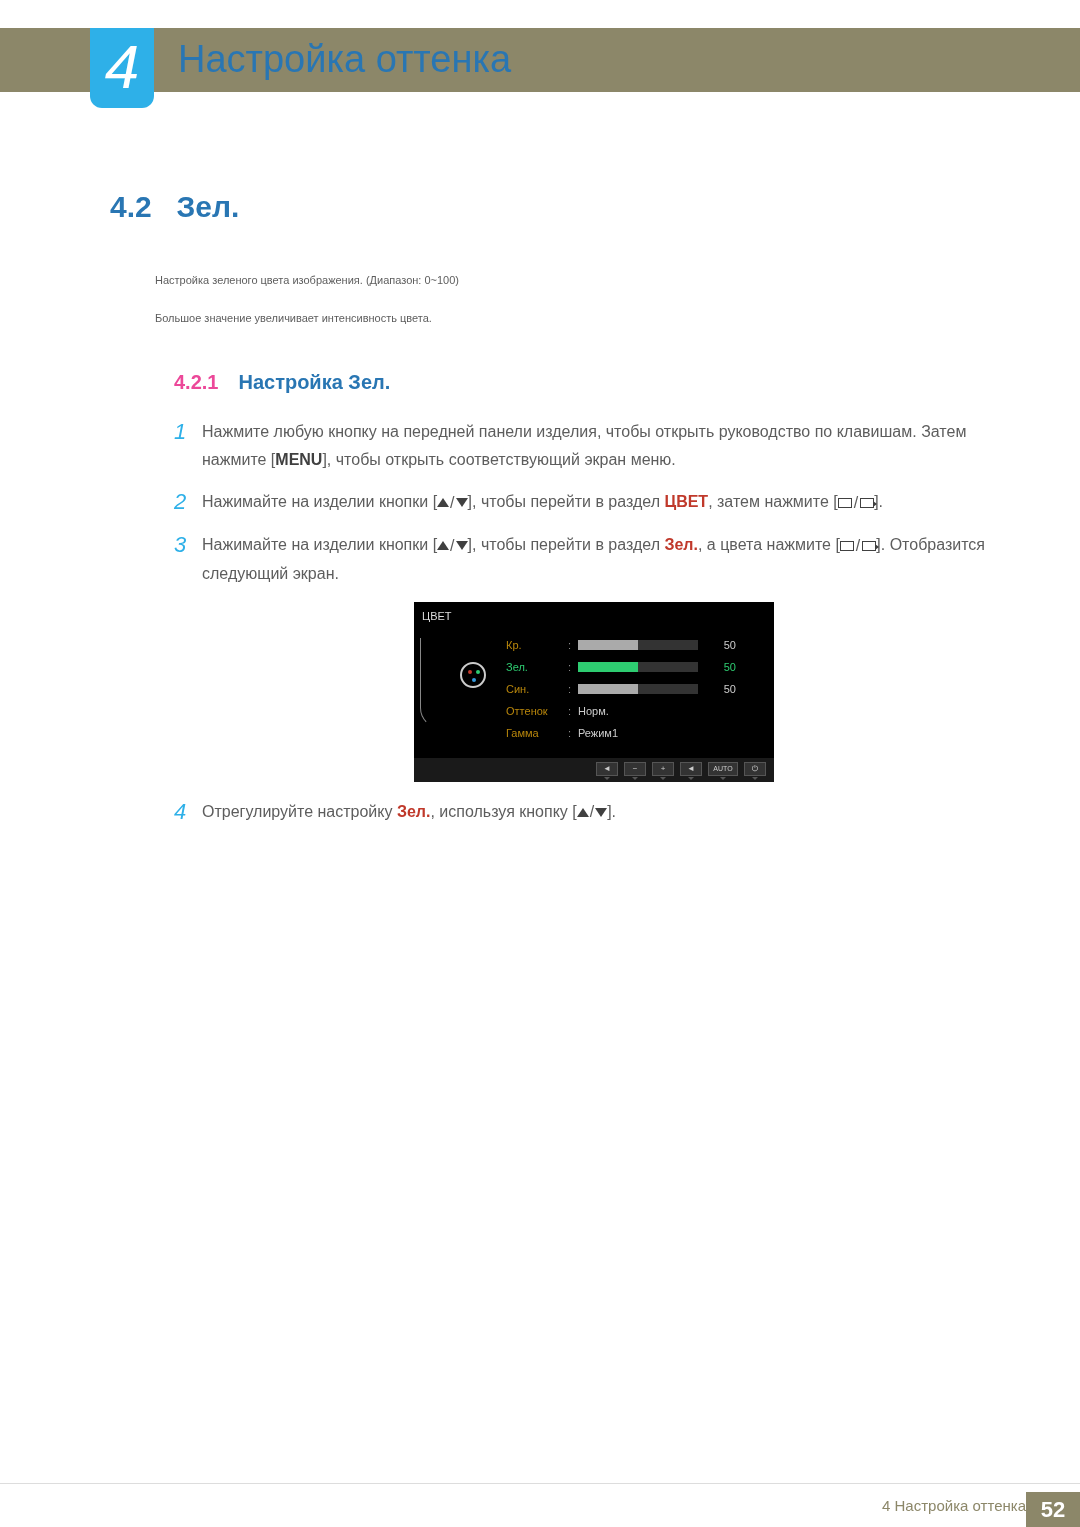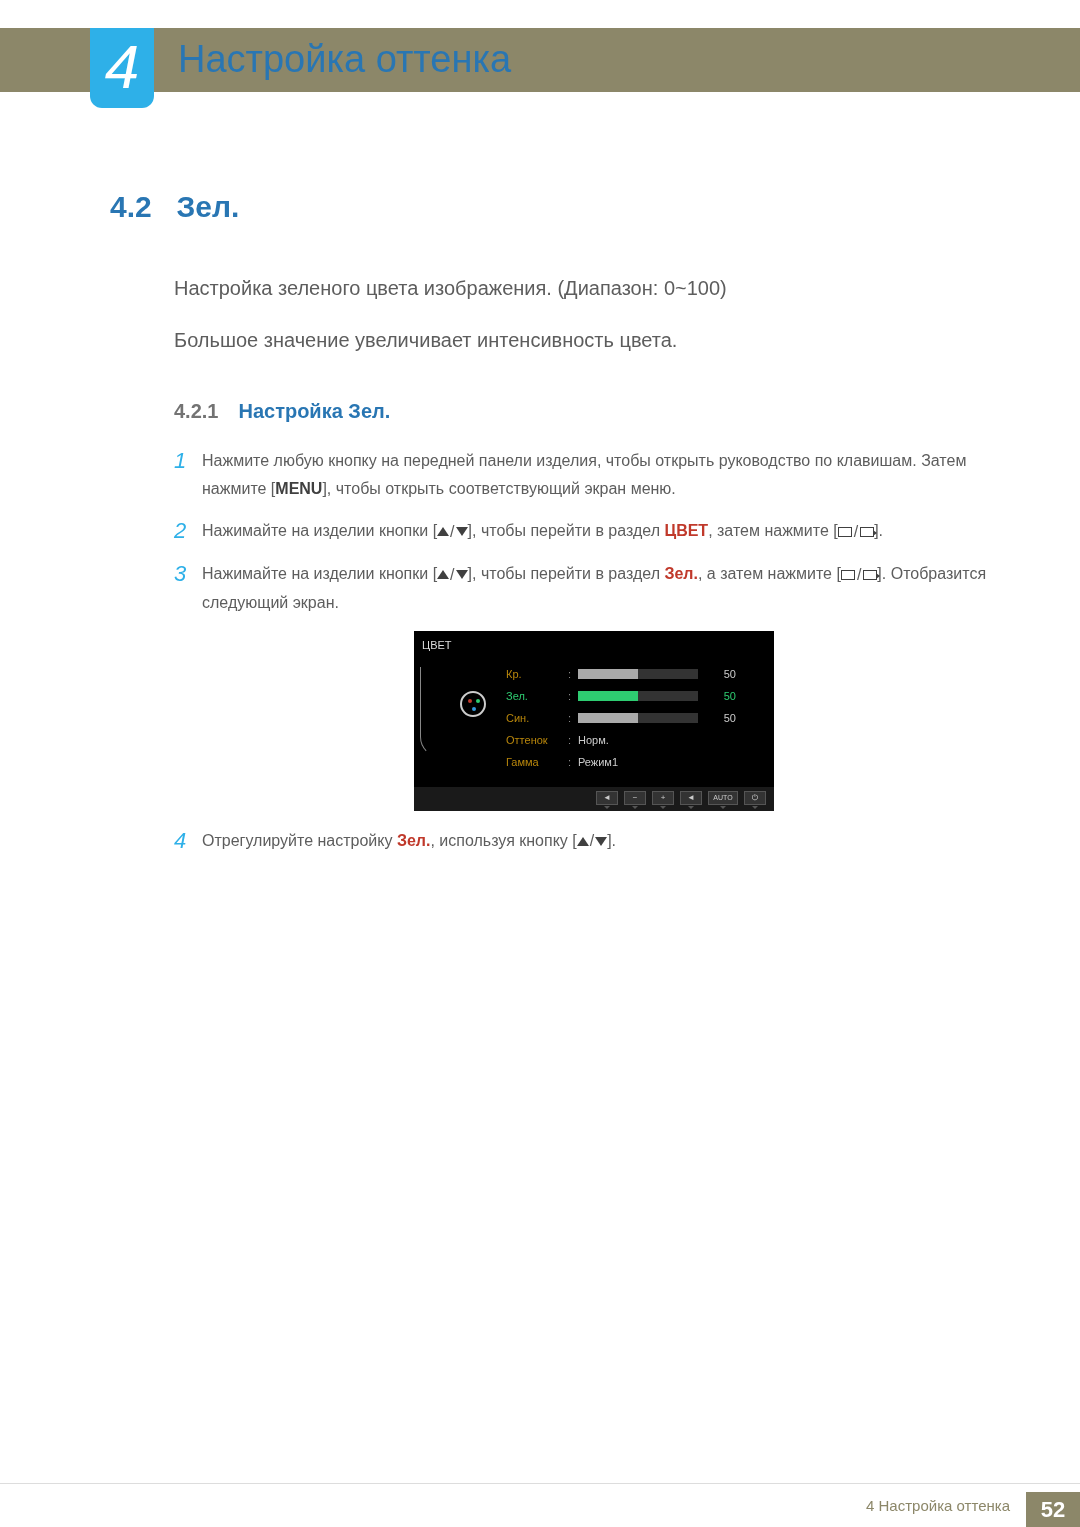--- a/index.html
+++ b/index.html
@@ -57,34 +57,34 @@
   }
   .sec-title {
     display: inline;
     color: #2976b3;
     font-size: 30px;
     font-weight: bold;
   }
 
   .para {
     margin-top: 48px;
-    margin-left: 64px;
-    font-size: 20px;
+    margin-left: 45px;
+    font-size: 11px;
     color: #5d5d5d;
     line-height: 1.6;
   }
   .para2 { margin-top: 20px; }
 
   .subsec {
     margin-top: 44px;
     margin-left: 64px;
   }
   .subsec-num {
     display: inline-block;
-    color: #737373;
+    color: #ec4899;
     font-size: 20px;
     font-weight: bold;
     width: 60px;
   }
   .subsec-title {
     display: inline;
     color: #2976b3;
     font-size: 20px;
     font-weight: bold;
   }
@@ -254,21 +254,21 @@
     height: 44px;
     border-top: 1px solid #ddd;
     display: flex;
     justify-content: flex-end;
     align-items: stretch;
   }
   .footer-label {
     color: #8c8769;
     font-size: 15px;
     align-self: center;
-    padding-right: 16px;
+    padding-right: 0;
   }
   .footer-page {
     background: #8c8769;
     color: #fff;
     font-size: 22px;
     font-weight: bold;
     width: 54px;
     display: flex;
     align-items: center;
     justify-content: center;
@@ -309,21 +309,21 @@
     <div class="step">
       <div class="step-num">2</div>
       <div class="step-body">
         <span>Нажимайте на изделии кнопки [</span><span class="icon-updown"><span class="tri-up"></span> / <span class="tri-down"></span></span><span>], чтобы перейти в раздел </span><span class="hl">ЦВЕТ</span><span>, затем нажмите [</span><span class="icon-enter"><span class="rect-icon"></span> / <span class="rect-icon2"></span></span><span>].</span>
       </div>
     </div>
 
     <div class="step">
       <div class="step-num">3</div>
       <div class="step-body">
-        <span>Нажимайте на изделии кнопки [</span><span class="icon-updown"><span class="tri-up"></span> / <span class="tri-down"></span></span><span>], чтобы перейти в раздел </span><span class="hl">Зел.</span><span>, а затем нажмите [</span><span class="icon-enter"><span class="rect-icon"></span> / <span class="rect-icon2"></span></span><span>]. Отобразится следующий экран.</span>
+        <span>Нажимайте на изделии кнопки [</span><span class="icon-updown"><span class="tri-up"></span> / <span class="tri-down"></span></span><span>], чтобы перейти в раздел </span><span class="hl">Зел.</span><span>, а цвета нажмите [</span><span class="icon-enter"><span class="rect-icon"></span> / <span class="rect-icon2"></span></span><span>]. Отобразится следующий экран.</span>
       </div>
     </div>
 
     <div class="osd-wrap">
       <div class="osd-title">ЦВЕТ</div>
       <div class="osd-body">
         <div style="display:flex;flex-direction:column;align-items:center">
           <div class="osd-curve"></div>
         </div>
         <div class="osd-palette"></div>

